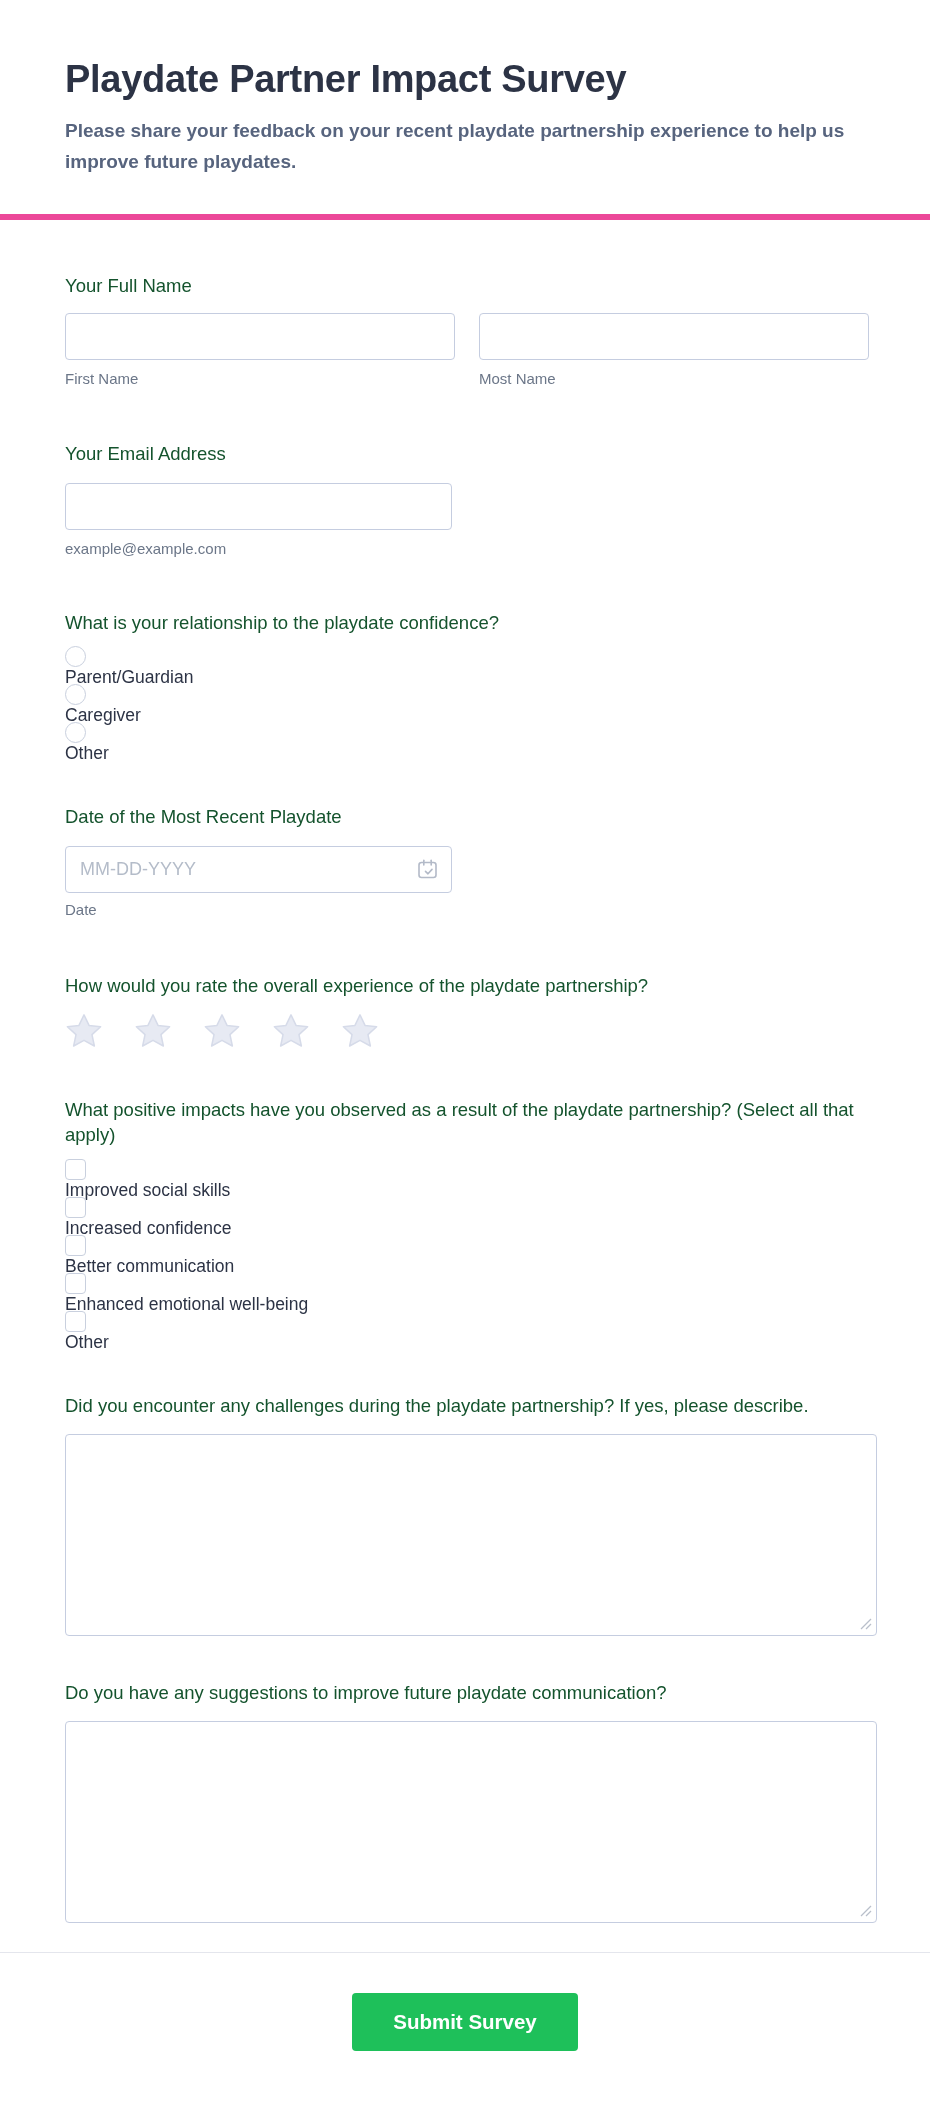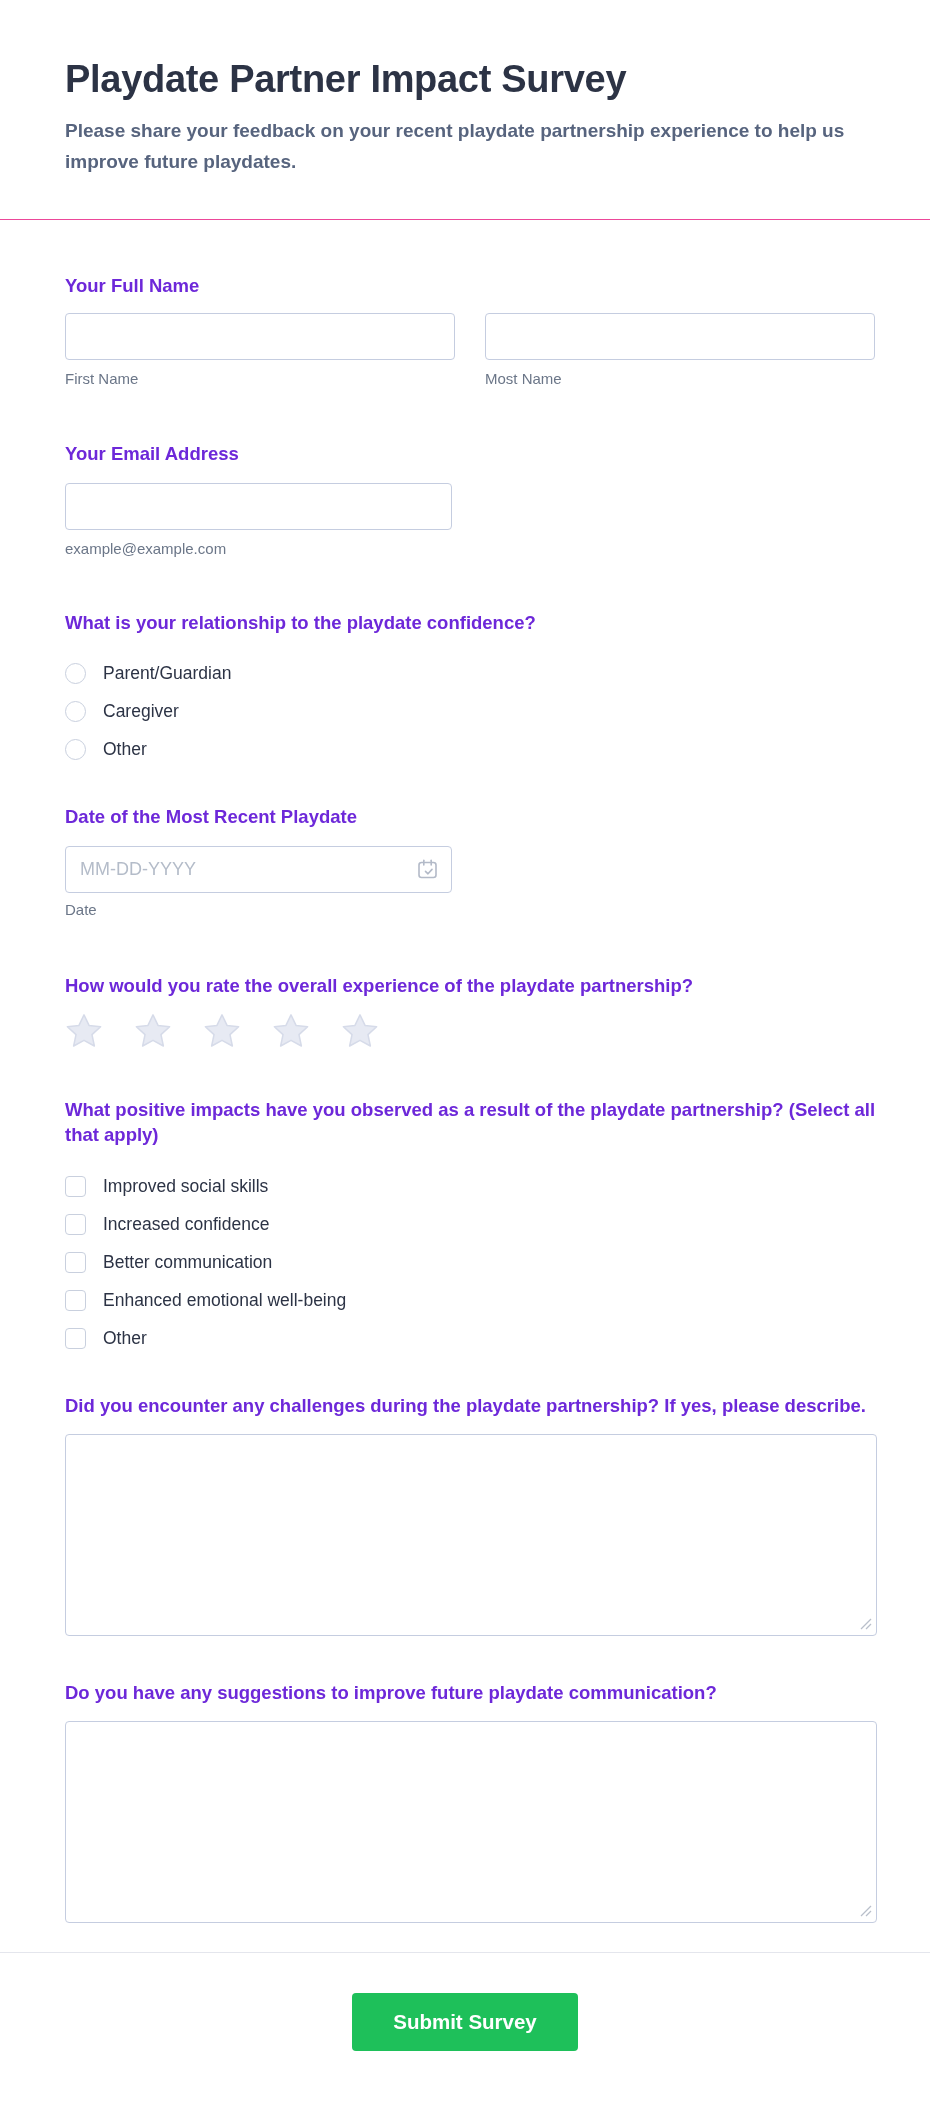--- a/index.html
+++ b/index.html
@@ -5,57 +5,57 @@
   * { margin:0; padding:0; box-sizing:border-box; }
   html,body { background:#ffffff; }
   body {
     width:930px; min-height:2122px; margin:0 auto;
     font-family:"Liberation Sans", sans-serif;
     color:#2c3345;
   }
   .page { width:930px; min-height:2122px; background:#fff; }
 
   
-  .header { height:220px; padding:57px 65px 0 65px; border-bottom:1px solid #ec4899; }
+  .header { height:220px; padding:57px 65px 0 65px; border-bottom:6px solid #ec4899; }
   .form-title {
     font-size:38px; font-weight:700; color:#2c3345; letter-spacing:-0.3px;
     line-height:44px; margin-bottom:14px;
   }
   .form-subtitle {
     font-size:19px; color:#57647e; line-height:31px; max-width:790px; font-weight:700;
   }
 
   
   .content { padding:0 53px 0 65px; }
   .q { width:812px; }
   .q-label {
-    font-size:18.5px; font-weight:700; color:#6d28d9; line-height:25px;
+    font-size:18.5px; font-weight:400; color:#14532d; line-height:25px;
   }
   .mb15 { margin-bottom:15px; } .mb17 { margin-bottom:17px; }
   .mb11 { margin-bottom:11px; } .mb14 { margin-bottom:14px; }
   .mb12 { margin-bottom:12px; } .mb16 { margin-bottom:16px; }
 
   input[type=text]{
     height:47px; border:1px solid #c5cde0; border-radius:4px; background:#fff;
     font-family:"Liberation Sans", sans-serif; font-size:18px; color:#2c3345;
     padding:0 14px; outline:none; display:block;
   }
   input[type=text]::placeholder { color:#b4bcc9; opacity:1; }
 
-  .name-row { display:flex; gap:30px; }
+  .name-row { display:flex; gap:24px; }
   .name-col { width:390px; }
   .name-col input { width:390px; }
   .sublabel {
     margin-top:10px; font-size:15px; line-height:18px; color:#6b7688; font-weight:400;
   }
   .email-input, .date-input { width:387px; }
   .email-sublabel { font-size:15px; }
 
   
-  .opt-row { display:flex; align-items:flex-end; height:38px; cursor:pointer; }
+  .opt-row { display:flex; align-items:flex-start; height:38px; cursor:pointer;flex-direction:column; }
   .opt-row input {
     appearance:none; -webkit-appearance:none;
     width:21px; height:21px; border:1px solid #c9d0de; background:#fff;
     margin:0 17px 0 0; flex:0 0 auto; cursor:pointer;
   }
   .opt-row input[type=radio] { border-radius:50%; }
   .opt-row input[type=checkbox] { border-radius:4px; }
   .opt-label { font-size:17.5px; color:#2c3345; line-height:21px; }
 
   

